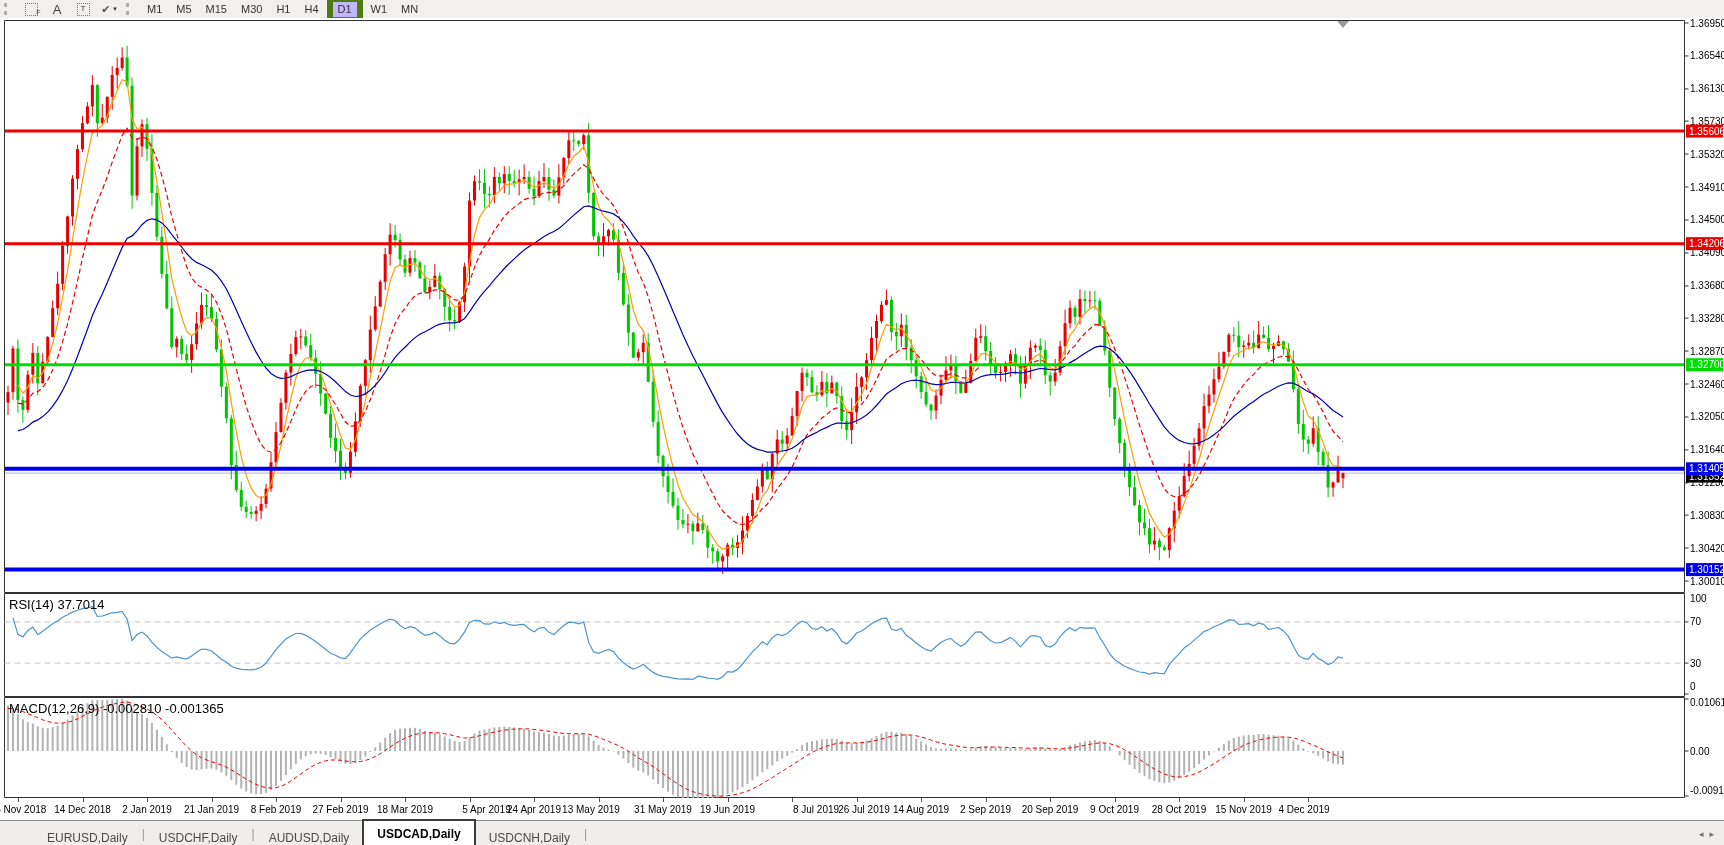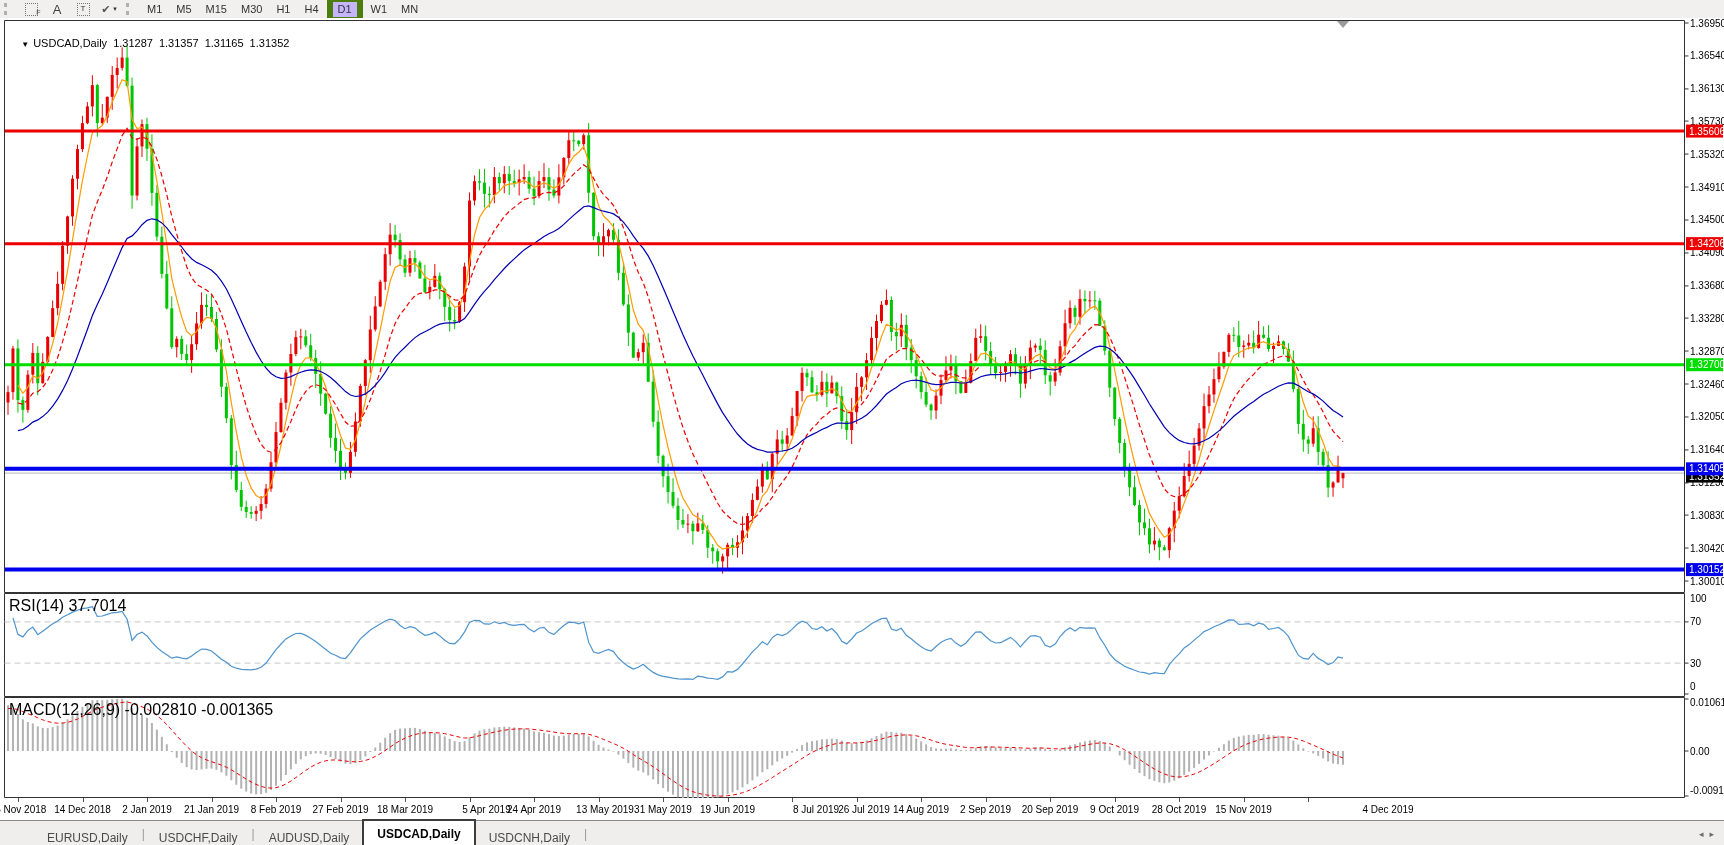--- a/index.html
+++ b/index.html
@@ -16,21 +16,21 @@
   .caret{font-size:7px;color:#333;margin-left:3px;}
   .tfbtn{height:15px;padding:0 5px;margin:0 1px;display:flex;align-items:center;justify-content:center;
          font-size:11px;color:#333;border:1px solid transparent;}
   .tfbtn.active{background:#c4b5fd;border:6px solid #4d7c0f;}
   
   .panel{position:absolute;left:0;width:1724px;background:#fff;}
   svg{display:block;}
   .chart-title{position:absolute;left:9px;top:7px;font-size:11px;color:#000;white-space:pre;}
   .chart-title .tri{font-size:8px;margin-right:4px;}
   .chart-title span{margin-right:6px;}
-  .ind-label{position:absolute;left:9px;top:4px;font-size:16px;color:#000;}
+  .ind-label{position:absolute;left:9px;top:4px;font-size:13px;color:#000;}
   
   .date-strip{position:absolute;left:0;top:798px;width:1724px;height:22px;background:#fff;font-size:10px;color:#000;}
   .date-label{position:absolute;top:6px;transform:translateX(-50%);white-space:nowrap;}
   .date-tick{position:absolute;top:0;width:1px;height:4px;background:#555;}
   
   .tabbar{position:absolute;left:0;top:820px;width:1724px;height:25px;background:#efeeec;
           border-top:1px solid #8a8a8a;display:flex;align-items:center;font-size:12px;}
   .tab-lead{width:34px;}
   .tab{padding:2px 13px;color:#4a4a4a;height:17px;display:flex;align-items:center;margin-top:8px;}
   .tab.active{background:#fff;border:2px solid #3c3c3c;border-bottom:none;color:#000;font-weight:bold;
@@ -684,23 +684,20 @@
       </g>
       <g>
         <rect x="1686" y="444.33717579250776" width="37" height="13" fill="#0000ee"></rect>
         <text x="1689" y="454.33717579250776" font-size="10" fill="#fff" font-family="Liberation Sans,sans-serif">1.31405</text>
       </g>
       <g>
         <rect x="1686" y="545.0827089337178" width="37" height="13" fill="#0000ee"></rect>
         <text x="1689" y="555.0827089337178" font-size="10" fill="#fff" font-family="Liberation Sans,sans-serif">1.30152</text>
       </g>
     </svg>
-  <div class="chart-title">
-    <span class="tri">▼</span><span>USDCAD,Daily</span><span>1.31287</span><span>1.31357</span><span>1.31165</span><span>1.31352</span>
-  </div>
 </div>
 
 <div class="panel" style="top:593px;height:104px;">
   <svg id="rsiSvg" width="1724" height="104">
       <line x1="4.5" y1="0.5" x2="1684.5" y2="0.5" stroke="#333"></line>
       <line x1="4.5" y1="103.5" x2="1684.5" y2="103.5" stroke="#333"></line>
       <line x1="4.5" y1="0.5" x2="4.5" y2="103.5" stroke="#333"></line>
       <line x1="1684.5" y1="0.5" x2="1684.5" y2="103.5" stroke="#333"></line>
       <line x1="4.5" y1="70.1" x2="1684.5" y2="70.1" stroke="#c8c8c8" stroke-width="1" stroke-dasharray="6 4"></line>
       <line x1="4.5" y1="28.89999999999999" x2="1684.5" y2="28.89999999999999" stroke="#c8c8c8" stroke-width="1" stroke-dasharray="6 4"></line>
@@ -1019,21 +1016,21 @@
     <div class="date-label" style="left: 276px;">8 Feb 2019</div>
     <div class="date-tick" style="left: 340.5px;"></div>
     <div class="date-label" style="left: 340.5px;">27 Feb 2019</div>
     <div class="date-tick" style="left: 405px;"></div>
     <div class="date-label" style="left: 405px;">18 Mar 2019</div>
     <div class="date-tick" style="left: 469.5px;"></div>
     <div class="date-label" style="left: 469.5px; margin-left: 17px;">5 Apr 2019</div>
     <div class="date-tick" style="left: 534px;"></div>
     <div class="date-label" style="left: 534px;">24 Apr 2019</div>
     <div class="date-tick" style="left: 598.5px;"></div>
-    <div class="date-label" style="left: 605px;">13 May 2019</div>
+    <div class="date-label" style="left: 591px;">13 May 2019</div>
     <div class="date-tick" style="left: 663px;"></div>
     <div class="date-label" style="left: 663px;">31 May 2019</div>
     <div class="date-tick" style="left: 727.5px;"></div>
     <div class="date-label" style="left: 727.5px;">19 Jun 2019</div>
     <div class="date-tick" style="left: 792px;"></div>
     <div class="date-label" style="left: 792px; margin-left: 24px;">8 Jul 2019</div>
     <div class="date-tick" style="left: 856.5px;"></div>
     <div class="date-label" style="left: 864px;">26 Jul 2019</div>
     <div class="date-tick" style="left: 921px;"></div>
     <div class="date-label" style="left: 921px;">14 Aug 2019</div>
@@ -1041,21 +1038,21 @@
     <div class="date-label" style="left: 985.5px;">2 Sep 2019</div>
     <div class="date-tick" style="left: 1050px;"></div>
     <div class="date-label" style="left: 1050px;">20 Sep 2019</div>
     <div class="date-tick" style="left: 1114.5px;"></div>
     <div class="date-label" style="left: 1114.5px;">9 Oct 2019</div>
     <div class="date-tick" style="left: 1179px;"></div>
     <div class="date-label" style="left: 1179px;">28 Oct 2019</div>
     <div class="date-tick" style="left: 1243.5px;"></div>
     <div class="date-label" style="left: 1243.5px;">15 Nov 2019</div>
     <div class="date-tick" style="left: 1308px;"></div>
-    <div class="date-label" style="left: 1388px;">4 Dec 2019</div>
+    <div class="date-label" style="left: 1304px;">4 Dec 2019</div>
   </div>
 
 <div class="tabbar" id="tabBar">
     <div class="tab-lead"></div>
     <div class="tab">EURUSD,Daily</div>
     <span class="tabsep">|</span>
     <div class="tab">USDCHF,Daily</div>
     <span class="tabsep">|</span>
     <div class="tab">AUDUSD,Daily</div>
     <div class="tab active">USDCAD,Daily</div>

